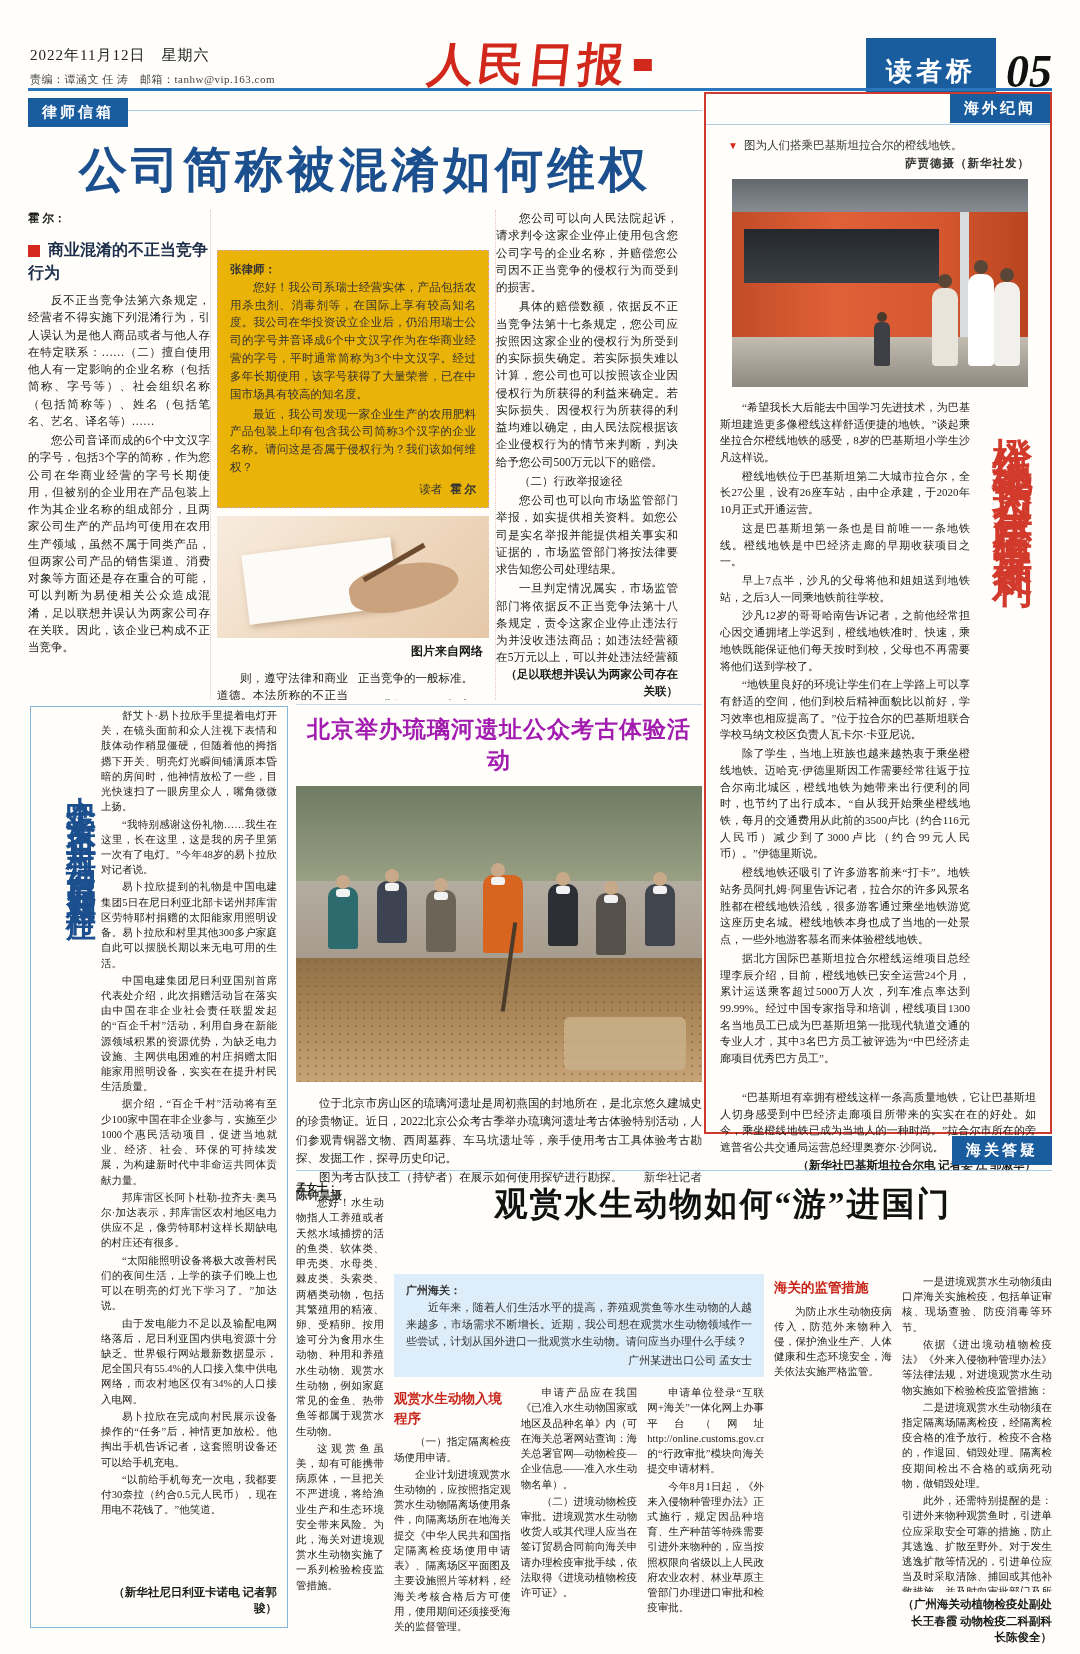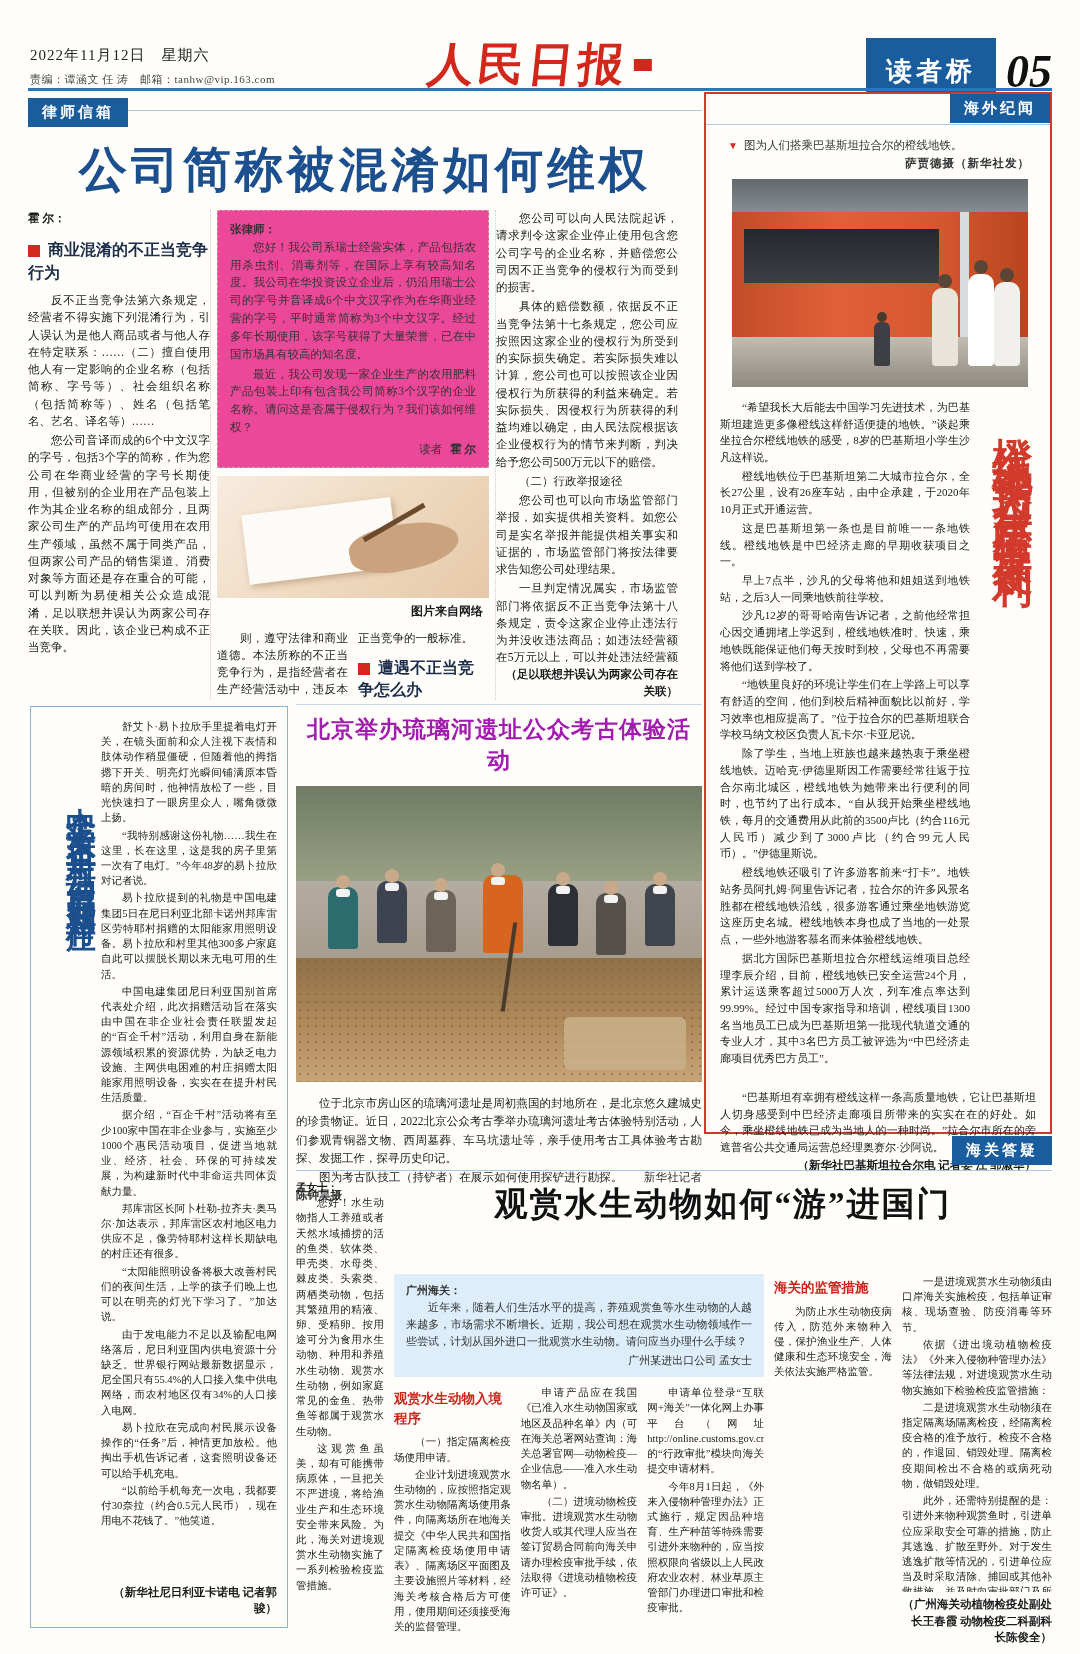--- a/index.html
+++ b/index.html
@@ -31,21 +31,21 @@
   .lawyer-rule { position:absolute; left:0; right:0; top:12px; height:1px; background:#a9c9e4; }
   .lawyer .label-box { position:absolute; left:0; top:0; }
   .lawyer-headline { position:absolute; left:0; right:0; top:40px; text-align:center; font-size:48px; font-weight:bold; color:#1c4f8e; letter-spacing:4px; }
   .lawyer-cols { position:absolute; left:0; top:112px; bottom:0; width:100%; display:flex; }
   .lcol { font-size:11.5px; line-height:1.5; overflow:hidden; display:flex; flex-direction:column; }
   .lcol1 { width:182px; }
   .lmid { width:286px; border-left:1px dotted #e6c2c2; border-right:1px dotted #e6c2c2; padding:0 6px; }
   .lcol3 { width:182px; }
   .l-salutation { font-weight:bold; margin-bottom:2px; }
   .lcol-flow { flex:1; overflow:hidden; }
-  .letterbox { background:#ec4899; border:1px dashed #d9a0a0; padding:10px 12px 8px 12px; font-size:11.5px; line-height:1.55; color:#333; }
+  .letterbox { background:#eab308; border:1px dashed #d9a0a0; padding:10px 12px 8px 12px; font-size:11.5px; line-height:1.55; color:#333;margin-top:40px; }
   .letterbox .salutation { font-weight:bold; }
   .letter-signoff { text-align:right; margin-top:4px; }
   .letter-signoff b { margin-left:8px; }
   .law-photo { position:relative; height:122px; margin-top:8px; background:linear-gradient(135deg,#f8ece0 0%,#f0dcc4 45%,#e6c8a8 100%); overflow:hidden; }
   .law-photo .doc { position:absolute; left:28px; top:30px; width:150px; height:70px; background:#fdfbf7; transform:rotate(-7deg); box-shadow:2px 3px 6px rgba(120,80,40,.35); }
   .law-photo .hand { position:absolute; right:30px; top:48px; width:110px; height:46px; background:#caa27e; border-radius:40% 60% 50% 50%; transform:rotate(-12deg); }
   .law-photo .pen { position:absolute; right:60px; top:44px; width:70px; height:5px; background:#6b4a2e; transform:rotate(-30deg); }
   .law-photo-cap { text-align:right; font-weight:bold; font-size:12px; font-family:"Liberation Sans",sans-serif; padding:4px 6px 6px 0; }
   .lmid-bottom { display:flex; gap:10px; margin-top:4px; flex:1; overflow:hidden; }
   .lmid-bottom .half { width:50%; font-size:11.5px; line-height:1.5; overflow:hidden; }
@@ -70,21 +70,21 @@
   .m-fig.f3 { right:70px; height:78px; background:#e8e4da; }
   .m-kid { position:absolute; bottom:10%; left:48%; width:16px; height:44px; background:#3d3f44; border-radius:6px 6px 2px 2px; }
   .m-kid::before { content:""; position:absolute; top:-10px; left:3px; width:10px; height:10px; border-radius:50%; background:#4a3a2c; }
   .ov-bodyrow { display:flex; margin:0 10px 0 14px; height:688px; }
   .ov-text { flex:1; font-size:11px; line-height:1.52; overflow:hidden; }
   .ov-vhead { width:66px; writing-mode:vertical-rl; font-size:40px; font-weight:bold; color:#d23a2c; letter-spacing:10px; padding-top:6px; margin-left:4px; font-family:"Liberation Serif",serif; }
   .ov-tail { margin:2px 14px 0 14px; font-size:11px; line-height:1.52; }
   .ov-byline { margin:2px 14px 0 14px; }
 
   
-  .nigeria { position:absolute; left:30px; top:706px; width:258px; height:922px; border:1px solid #86b5da; padding:12px 10px 10px 10px; display:flex; }
+  .nigeria { position:absolute; left:30px; top:706px; width:258px; height:922px; border:1px solid #86b5da; padding:1px 10px 10px 10px; display:flex; }
   .ng-vhead { width:60px; writing-mode:vertical-rl; font-size:30px; font-weight:bold; color:#1c4f8e; letter-spacing:6px; padding-top:64px; }
   .ng-body { flex:1; display:flex; flex-direction:column; font-size:10.5px; line-height:1.45; }
   .ng-flow { flex:1; overflow:hidden; }
 
   
   .arch { position:absolute; left:296px; top:704px; width:406px; height:462px; }
   .arch-toprule { position:absolute; top:0; left:0; right:0; height:1px; background:#c5d9ec; }
   .arch-headline { text-align:center; font-family:"Liberation Sans",sans-serif; font-weight:bold; font-size:23px; margin:10px 0 10px 0; color:#a21caf; letter-spacing:1px; }
   .arch-photo { position:relative; height:296px; overflow:hidden; background:#a39b8d; }
   .a-trees { position:absolute; top:0; left:0; right:0; height:32%; background:linear-gradient(#6f7b63,#99a084); }

